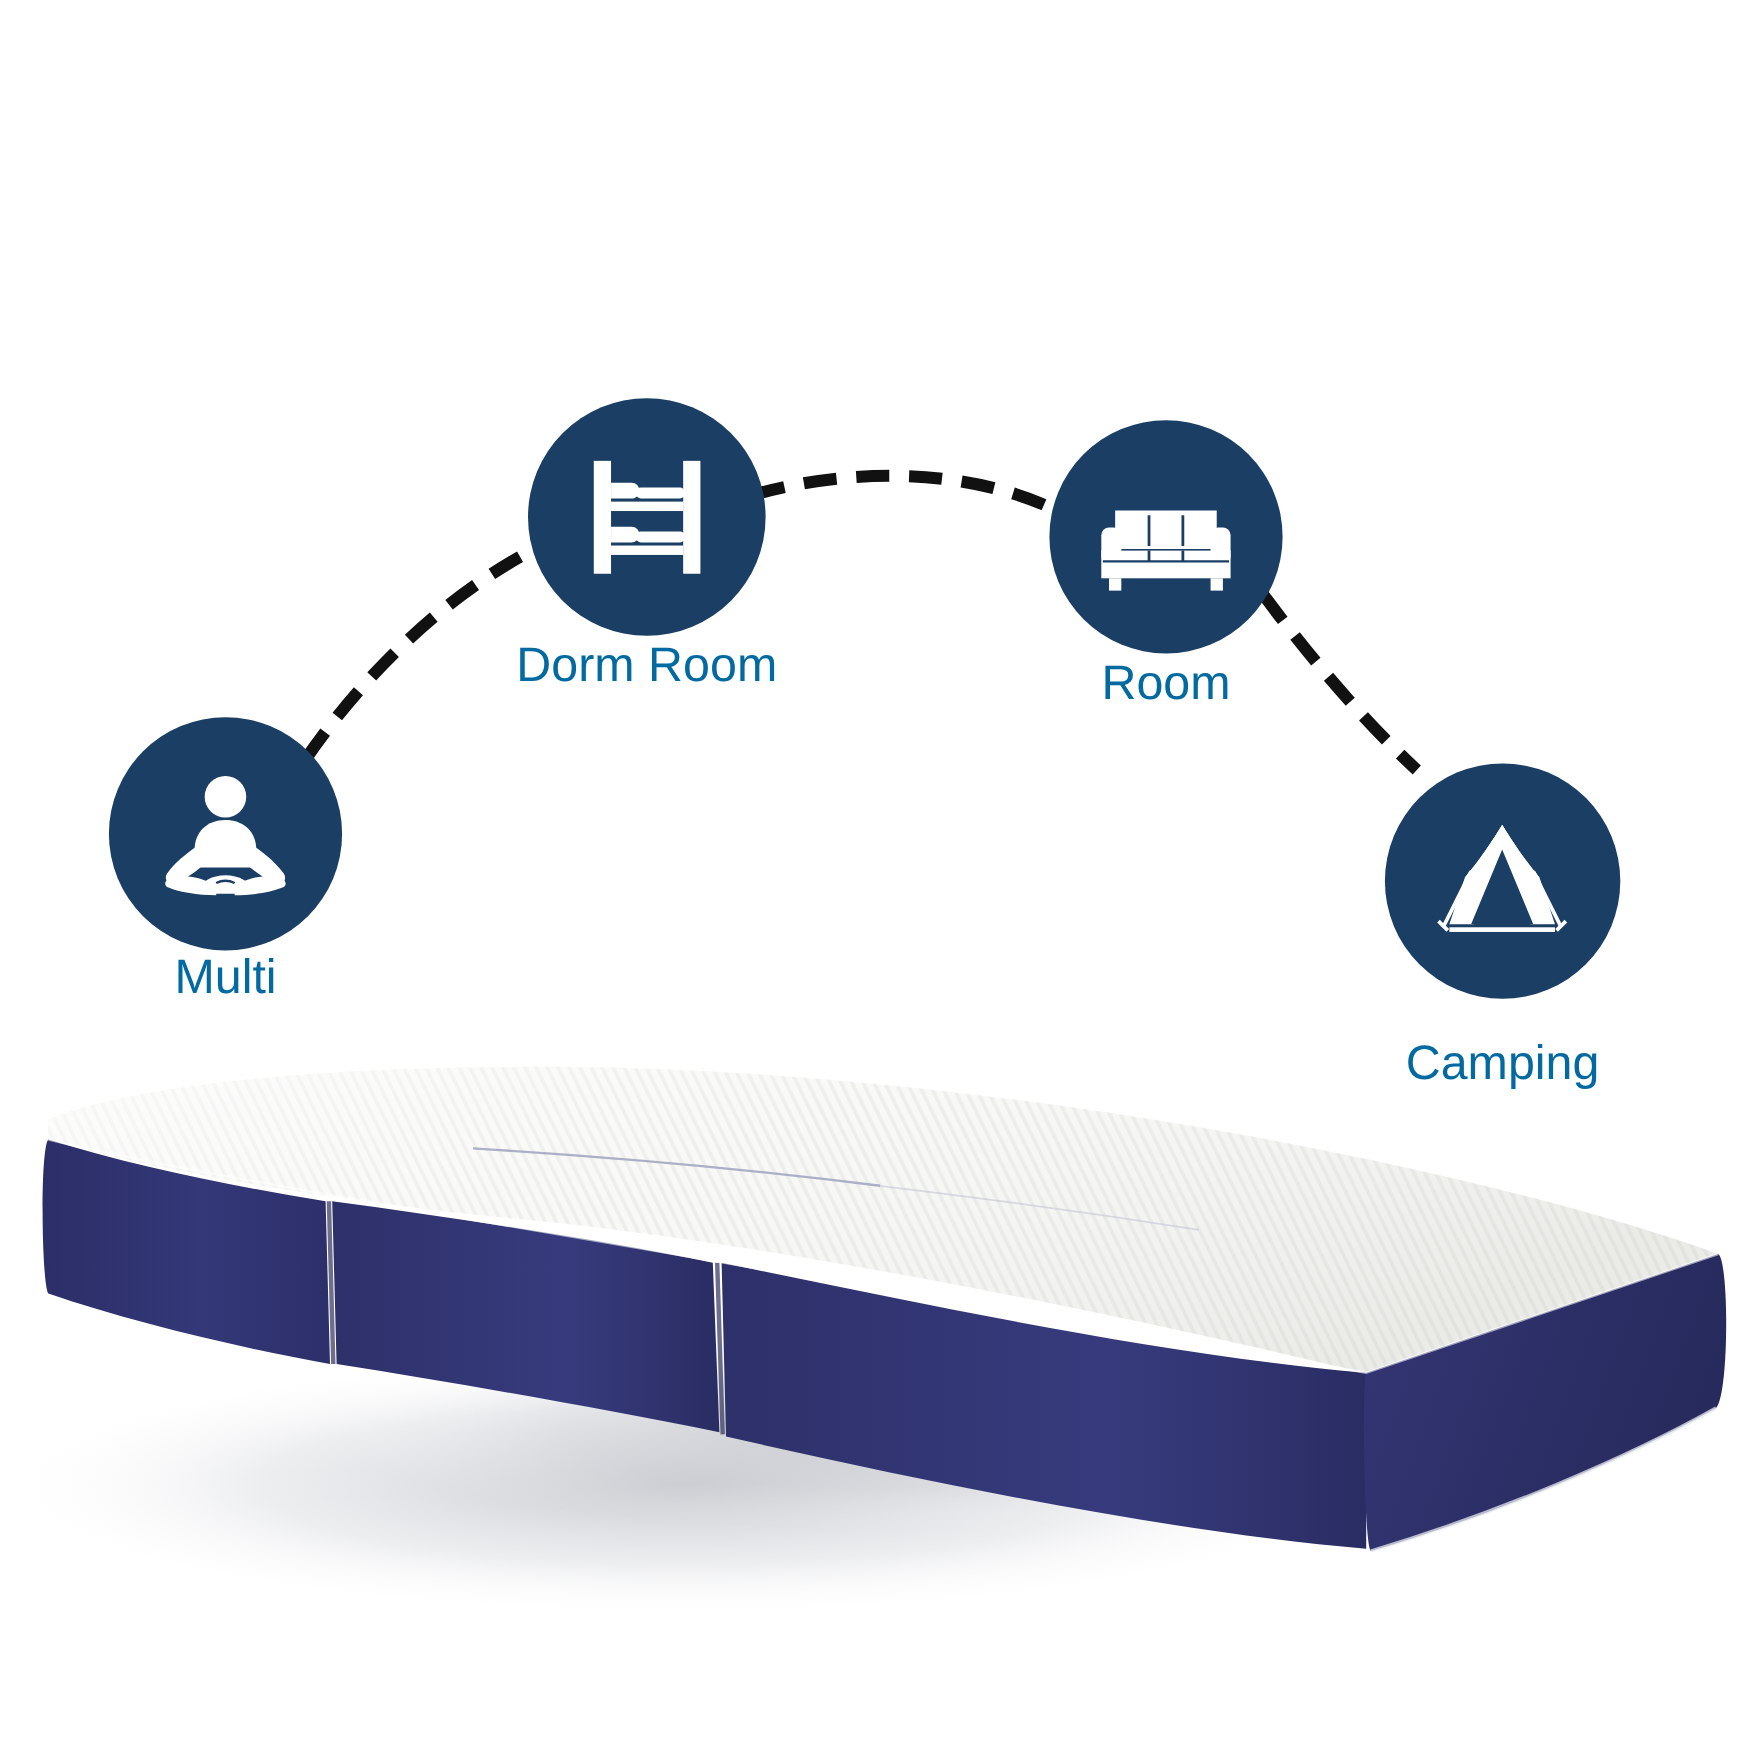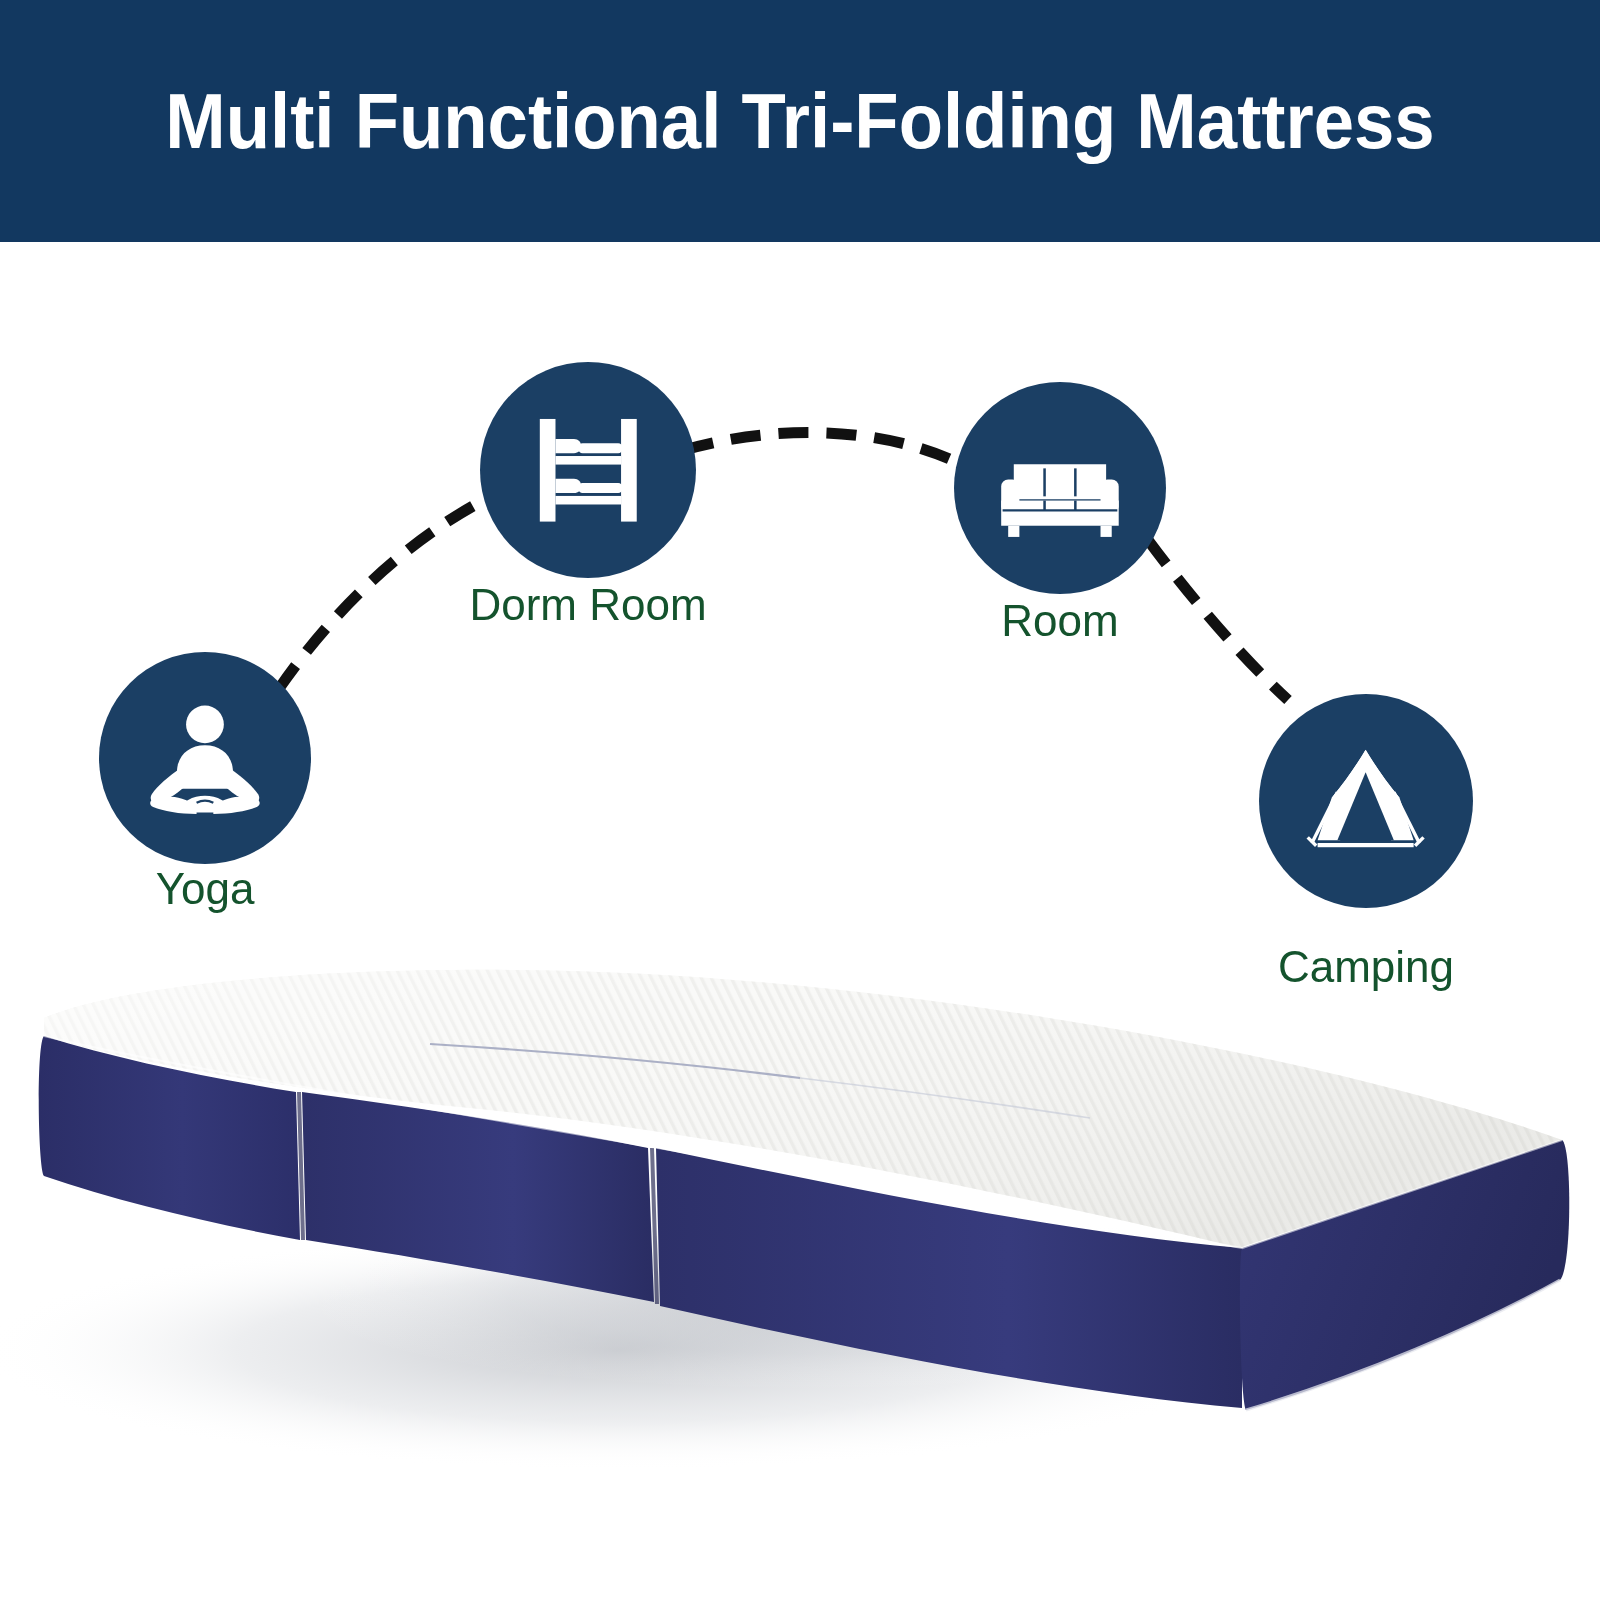--- a/index.html
+++ b/index.html
@@ -30,21 +30,21 @@
 
   
   .node{position:absolute;}
   .circle{
     position:absolute;border-radius:50%;
     background:#1b3f64;
     display:flex;align-items:center;justify-content:center;
   }
   .node-label{
     position:absolute;
-    color:#14532d;
+    color:#0369a1;
     font-size:44px;
     font-weight:normal;
     white-space:nowrap;
     text-align:center;
   }
 
   
   #node-yoga .circle{left:0;top:0;width:212px;height:212px;}
   #node-yoga{left:99px;top:652px;width:212px;}
   #node-yoga .node-label{left:-40px;top:212px;width:292px;}
@@ -67,23 +67,20 @@
   #connectors{position:absolute;left:0;top:0;width:1600px;height:1600px;}
 
   
   #mattress{position:absolute;left:0;top:940px;width:1600px;height:620px;}
 </style>
 </head>
 <body>
 
 <div id="stage">
 
-  <div class="banner">
-    <div class="banner-title">Multi Functional Tri-Folding Mattress</div>
-  </div>
 
   <svg id="connectors" viewBox="0 0 1600 1600">
 
     <path d="M 278,690 C 340,600 420,530 500,492" fill="none" stroke="#111111" stroke-width="11" stroke-linecap="butt" stroke-dasharray="30 18"></path>
 
     <path d="M 684,450 C 790,420 900,430 972,470" fill="none" stroke="#111111" stroke-width="11" stroke-linecap="butt" stroke-dasharray="30 18"></path>
 
     <path d="M 1148,540 C 1200,610 1250,665 1288,700" fill="none" stroke="#111111" stroke-width="11" stroke-linecap="butt" stroke-dasharray="30 18"></path>
   </svg>
 
@@ -101,21 +98,21 @@
 
         <path d="M14 79 C 24 76 34 78 44 84 L 44 90 C 32 90 20 88 13 85 C 10 84 10 80 14 79 Z" fill="#ffffff"></path>
 
         <path d="M86 79 C 76 76 66 78 56 84 L 56 90 C 68 90 80 88 87 85 C 90 84 90 80 86 79 Z" fill="#ffffff"></path>
 
         <path d="M38 80 C 45 76 55 76 62 80 C 66 82 66 88 62 89 L 38 89 C 34 88 34 82 38 80 Z" fill="#ffffff"></path>
 
         <path d="M44 82 C 48 80 52 80 56 82" fill="none" stroke="#1b3f64" stroke-width="1.6"></path>
       </svg>
     </div>
-    <div class="node-label">Yoga</div>
+    <div class="node-label">Multi</div>
   </div>
 
   <div class="node" id="node-dorm">
     <div class="circle">
       <svg class="icon-svg" viewBox="0 0 100 100">
 
         <rect x="16" y="14" width="11" height="72" fill="#ffffff"></rect>
 
         <rect x="73" y="14" width="11" height="72" fill="#ffffff"></rect>
 

